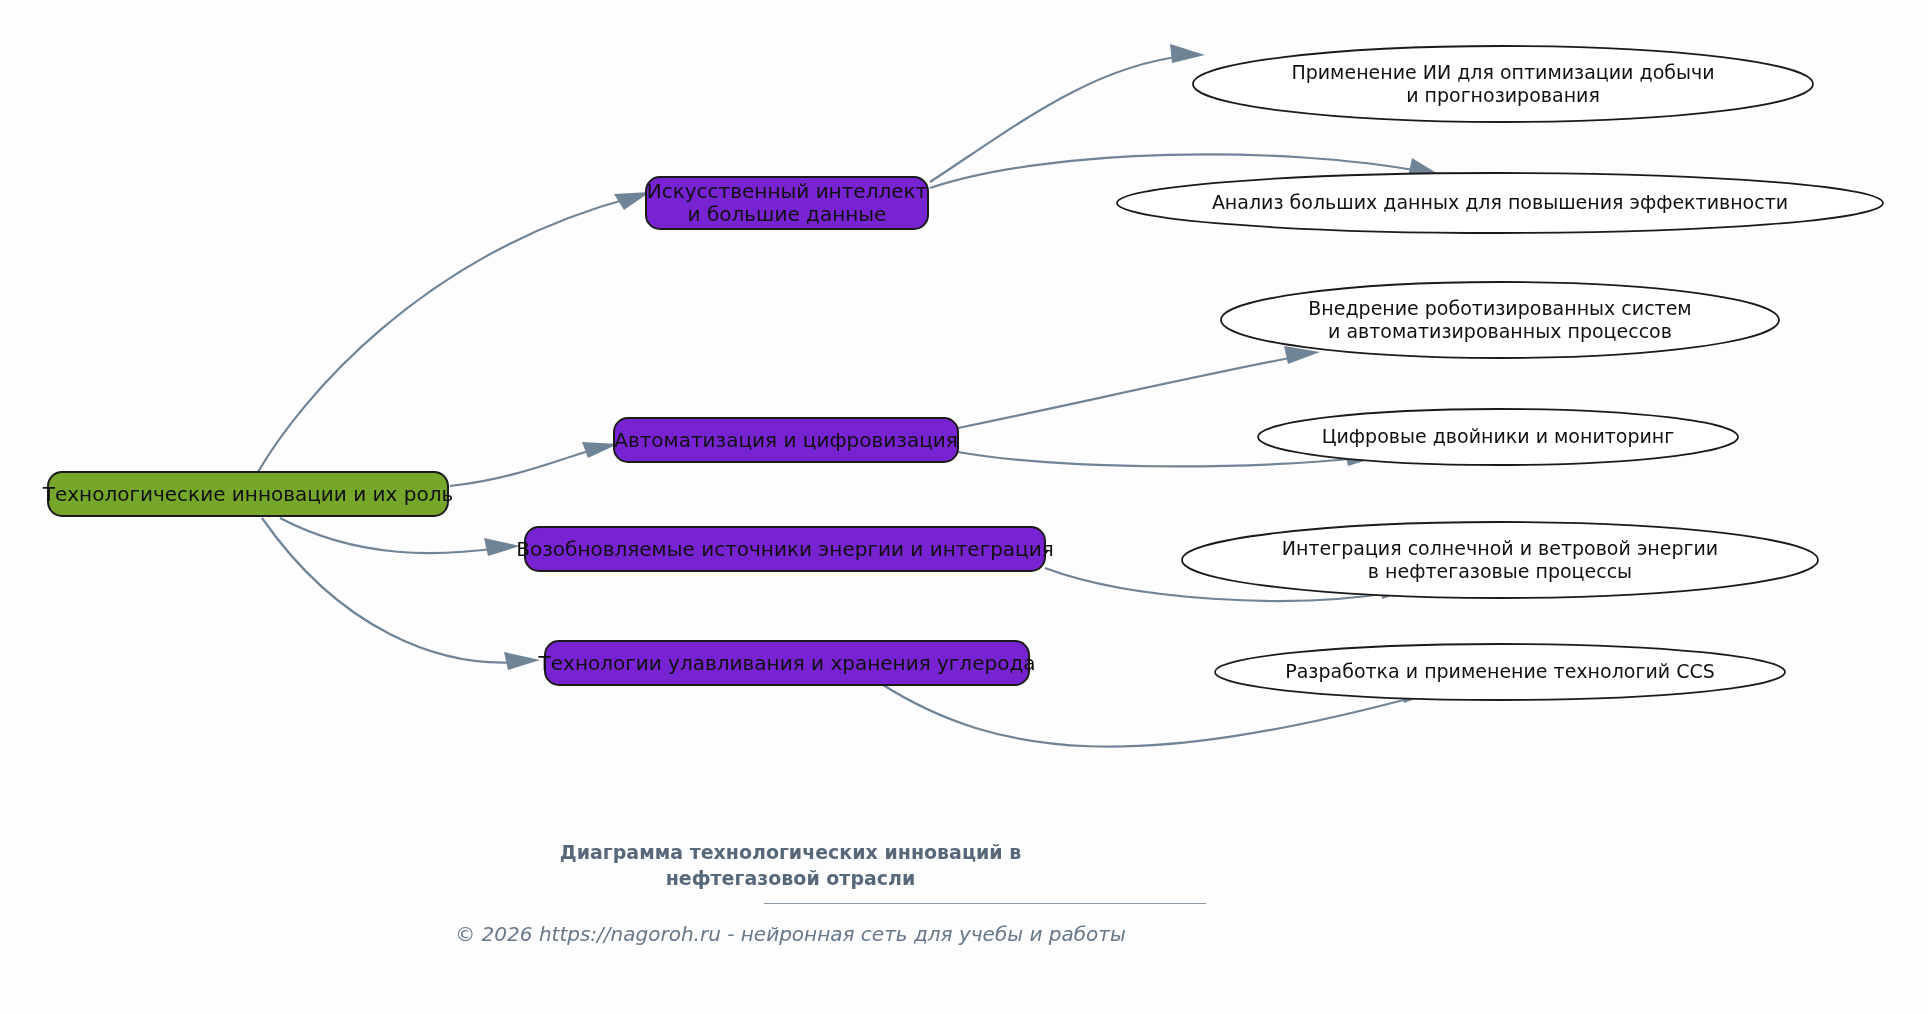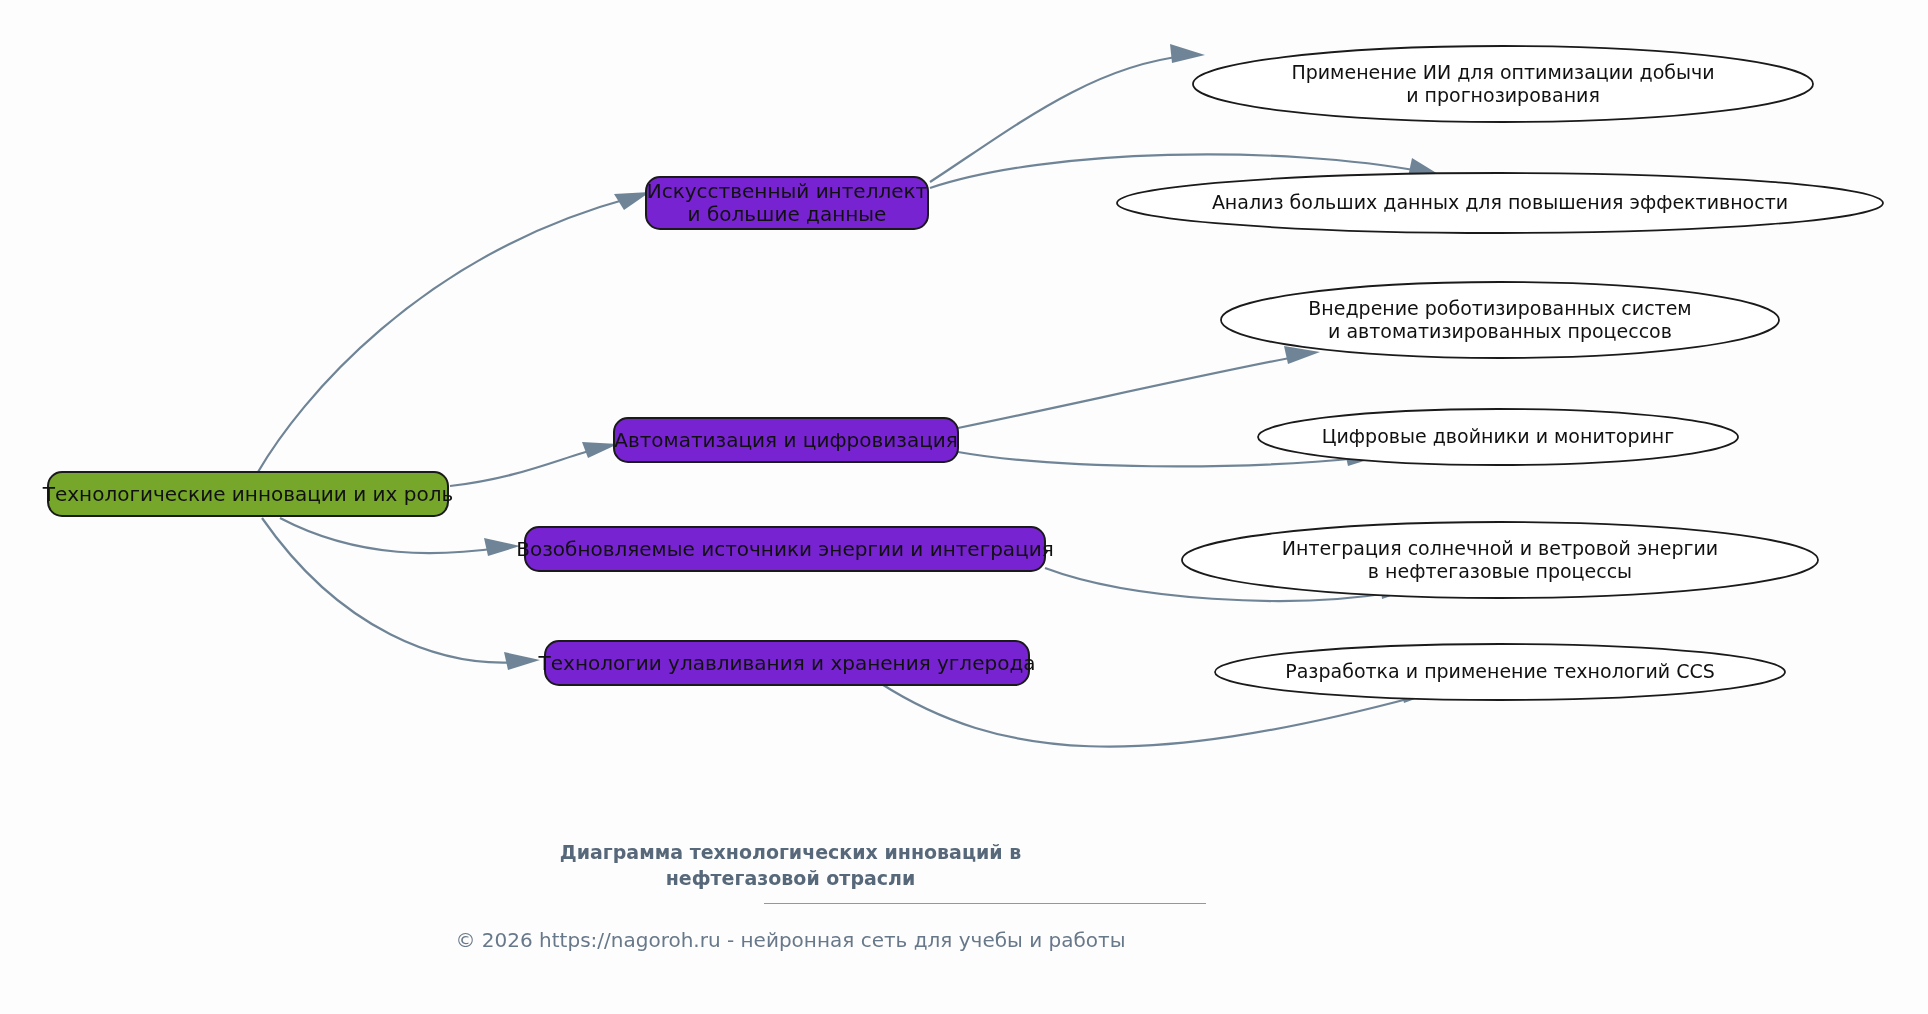--- a/index.html
+++ b/index.html
@@ -91,21 +91,22 @@
     height: 1px;
     background: #8c9aa8;
   }
   #credit-wrap {
     top: 920px;
   }
   .credit-text {
     font-family: "DejaVu Sans", "Liberation Sans", sans-serif;
     font-size: 20px;
     color: #67788a;
-    margin: 8px;
+    margin: 2px;
+    font-style: italic;
   }
 </style>
 </head>
 <body>
 
 <div id="diagram-root">
 
   <svg class="canvas" viewBox="0 0 1928 1014" xmlns="http://www.w3.org/2000/svg">
 
     <g>

